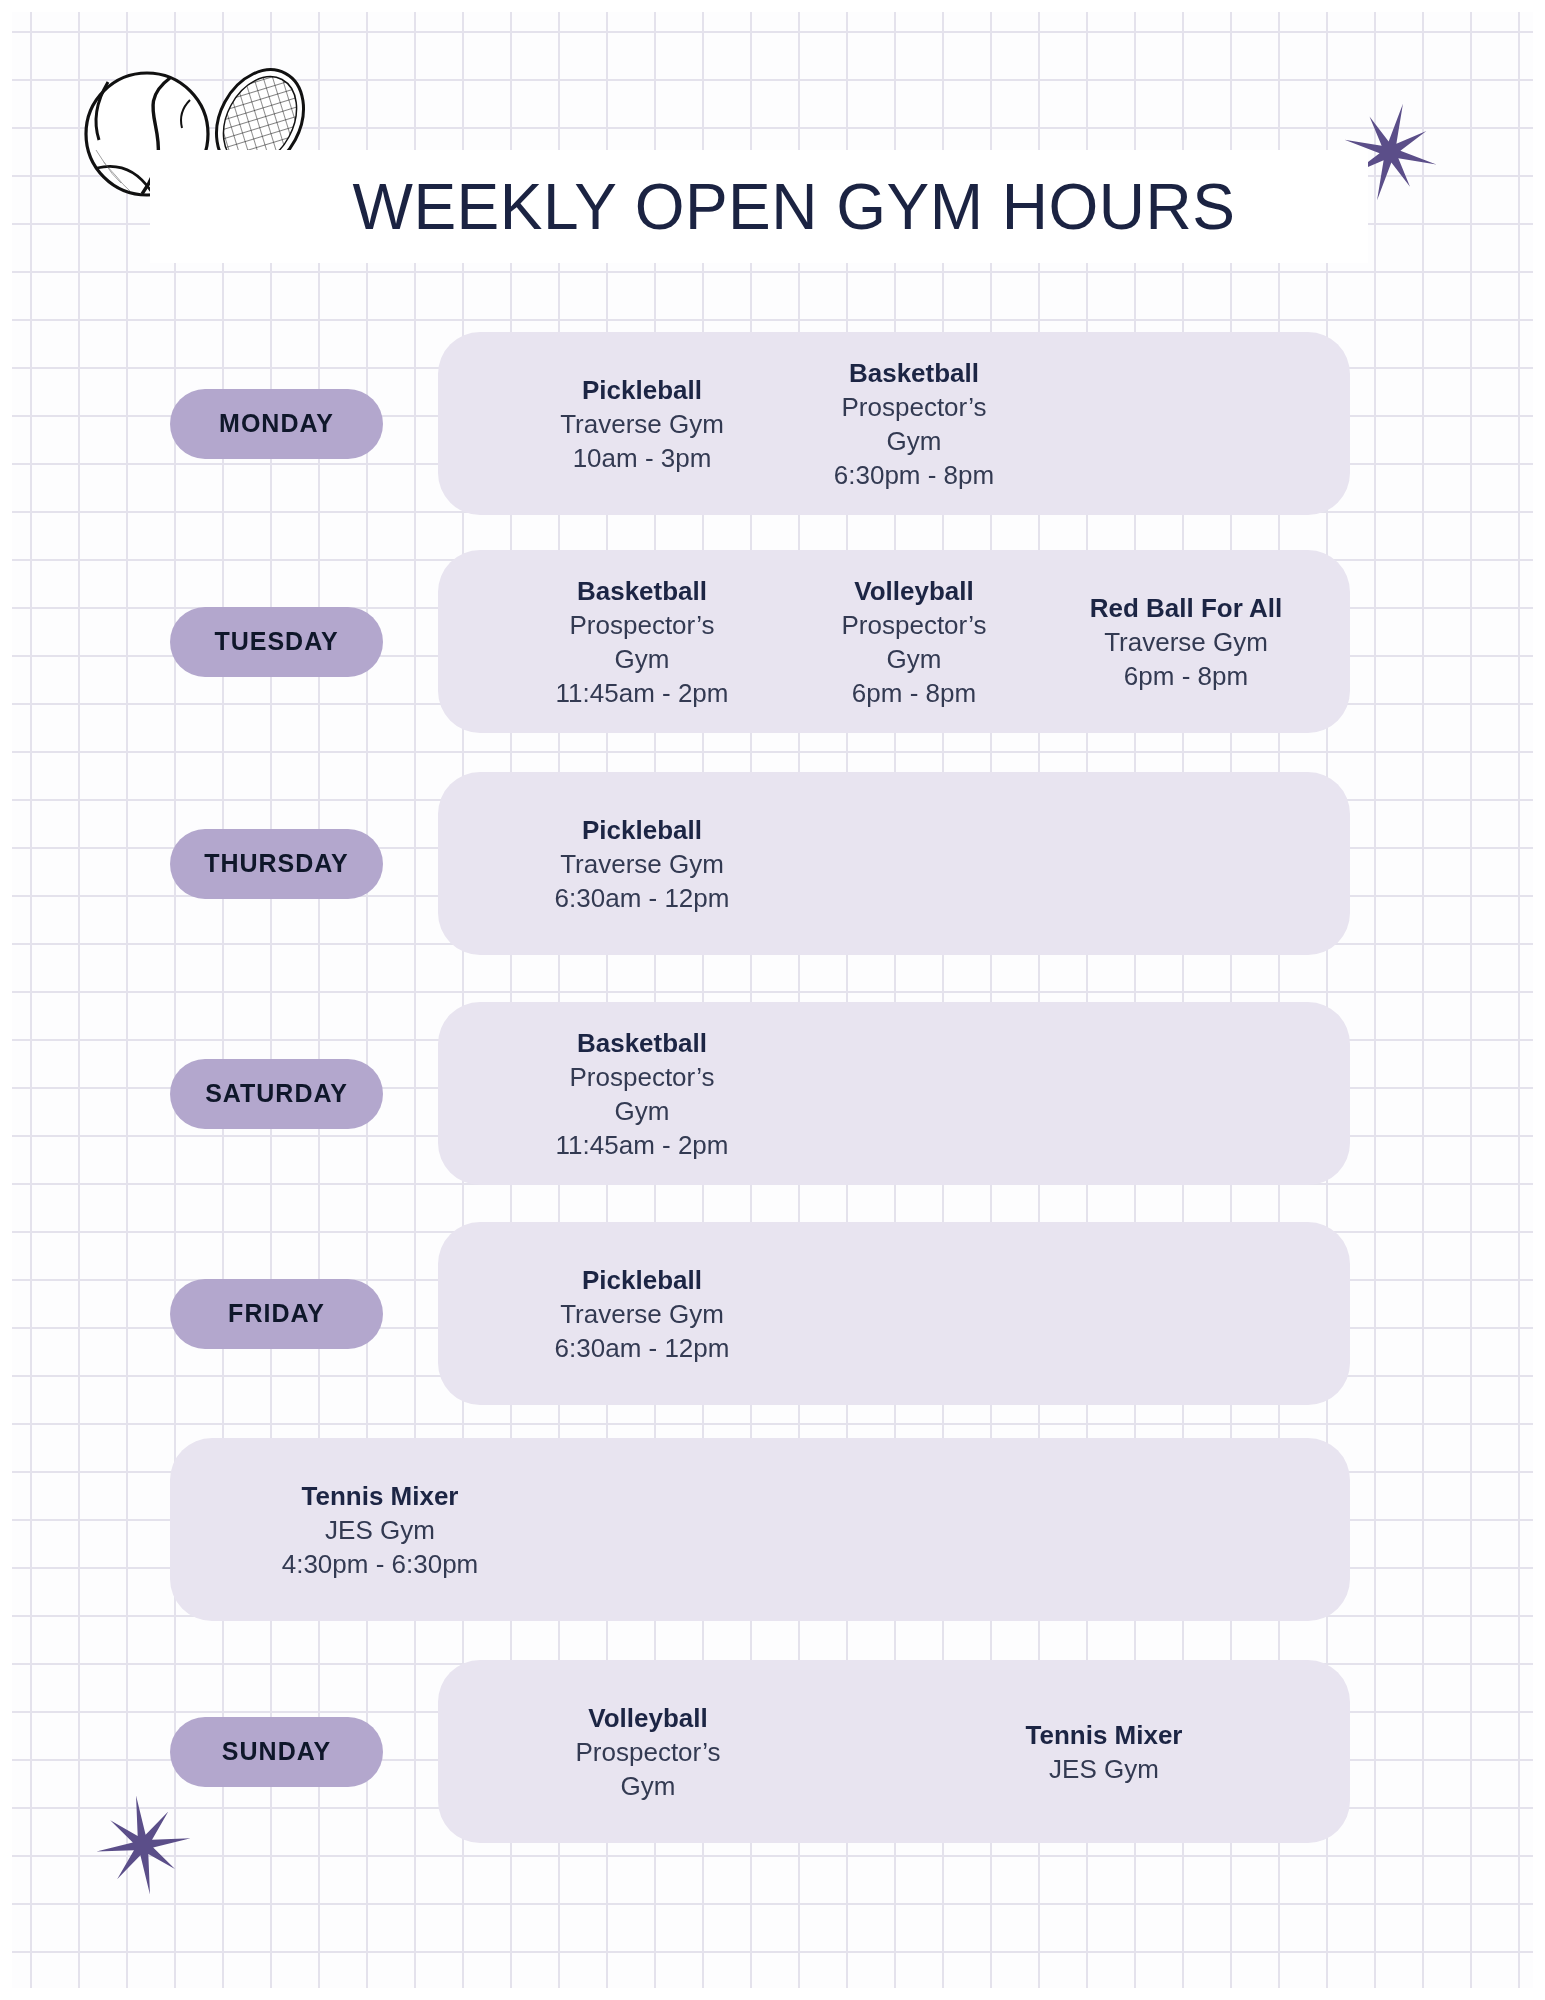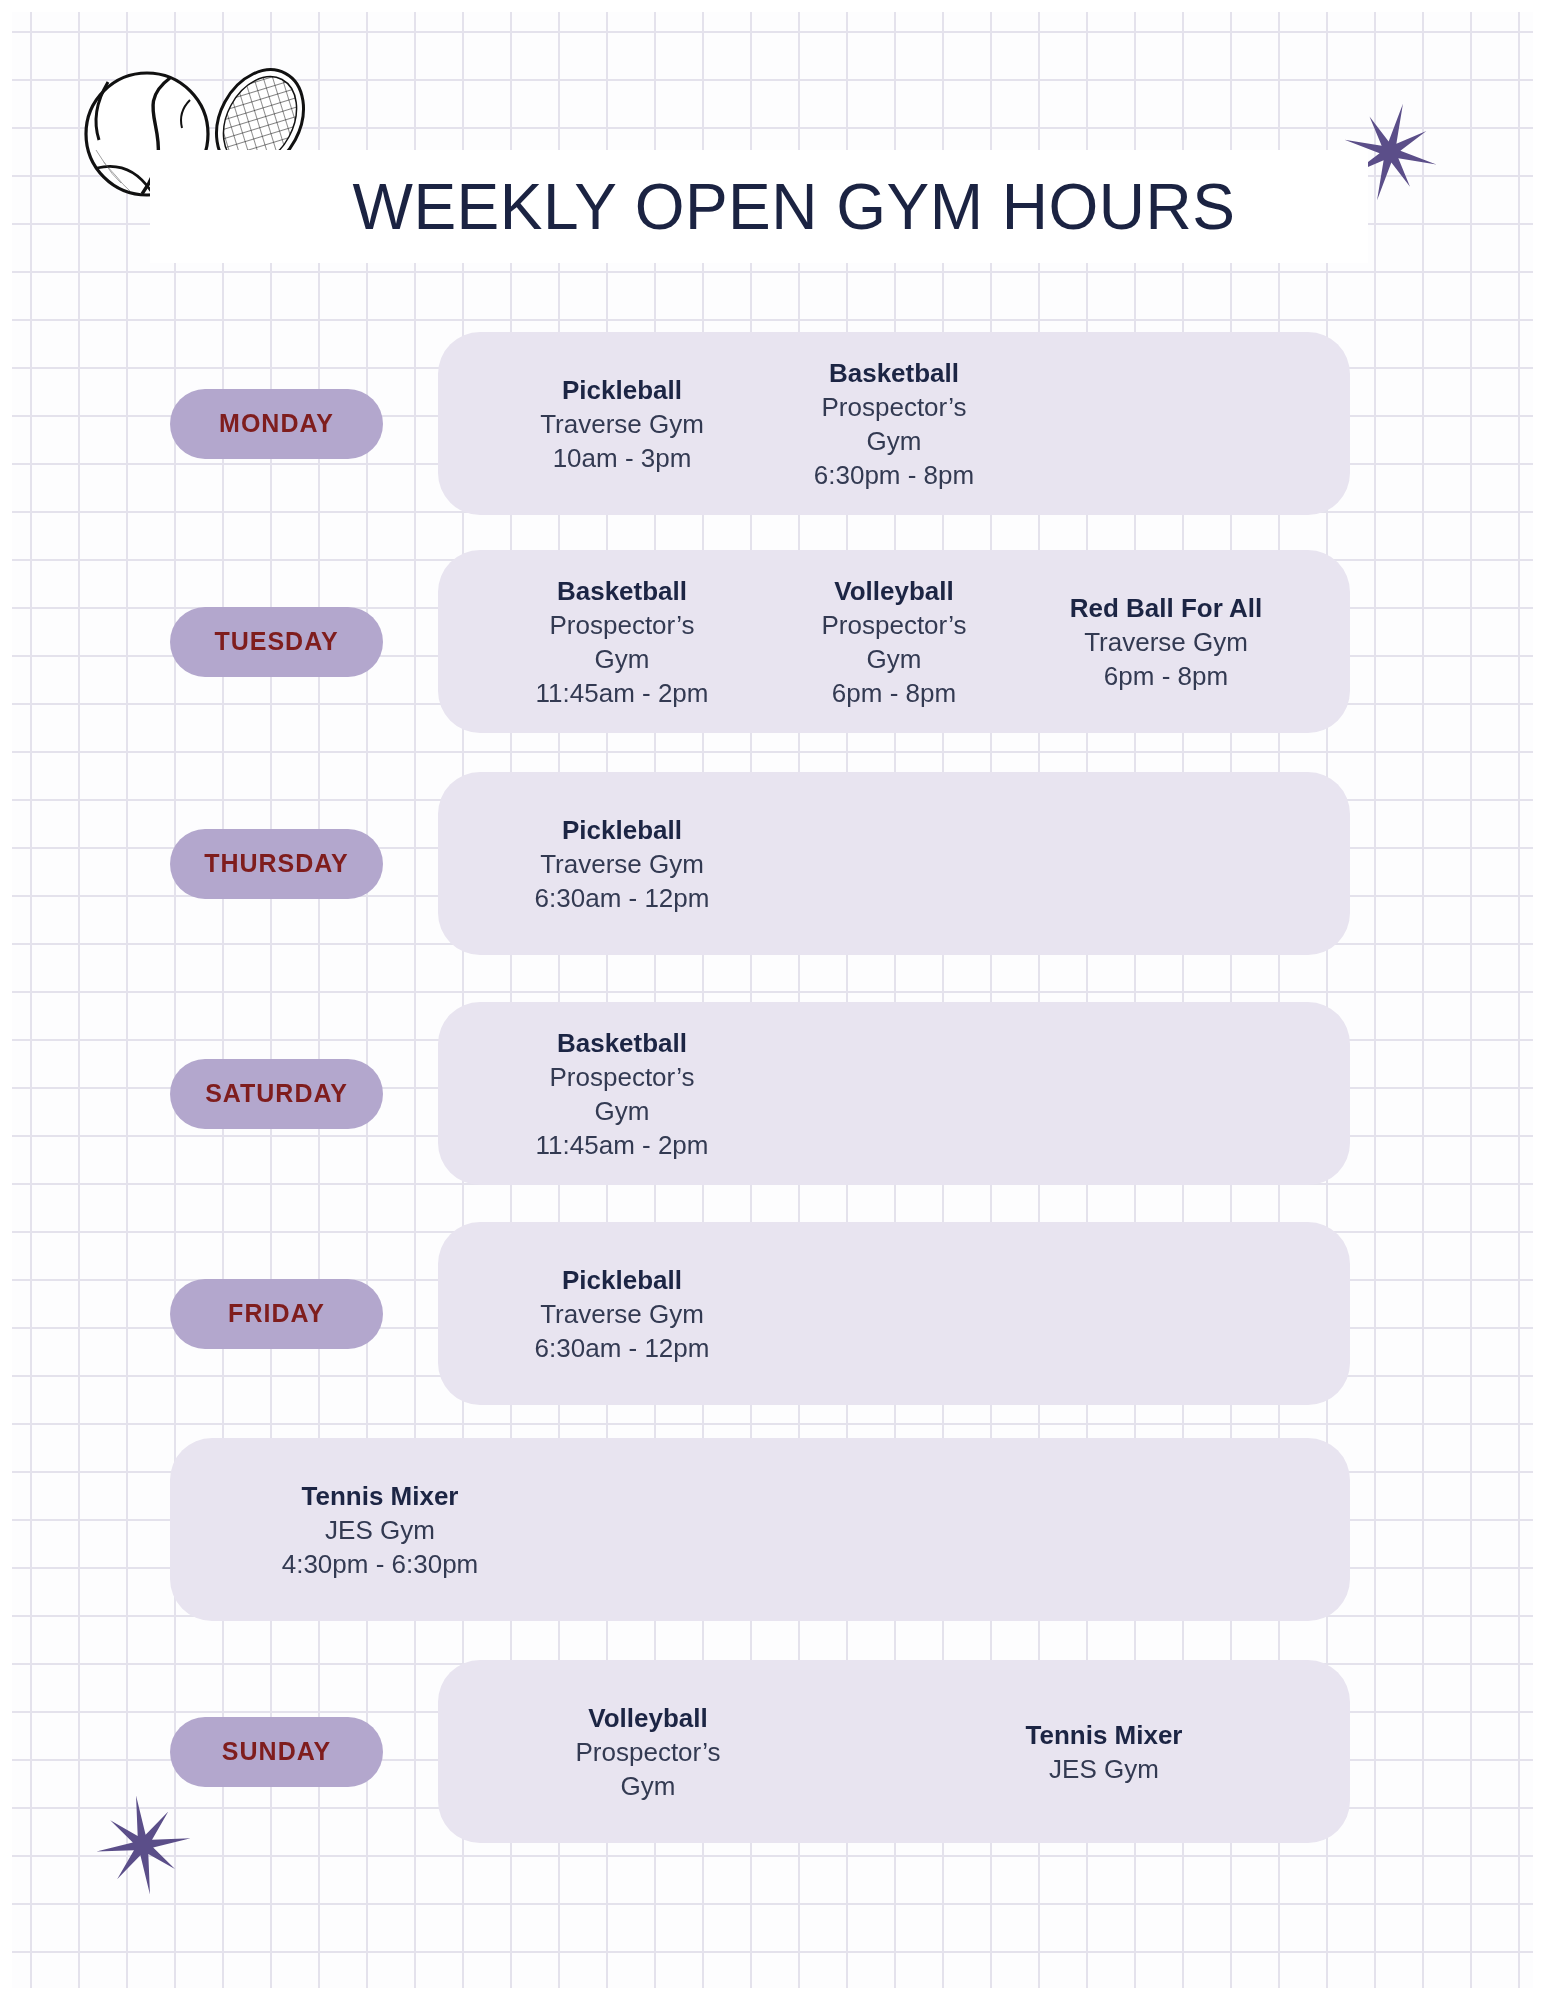--- a/index.html
+++ b/index.html
@@ -22,27 +22,27 @@
   .title{
     font-size:64px;font-weight:400;color:#1b2342;letter-spacing:0.5px;white-space:nowrap;
   }
   .row{
     position:absolute;left:170px;width:1180px;height:183px;
     display:flex;align-items:center;gap:55px;
   }
   .pill{
     flex:none;width:213px;height:70px;border-radius:36px;background:#b3a7cd;
     display:flex;align-items:center;justify-content:center;
-    font-size:25px;font-weight:800;letter-spacing:1px;color:#7f1d1d;
+    font-size:25px;font-weight:800;letter-spacing:1px;color:#0f172a;
   }
   .card{
     flex:1;height:183px;background:#e8e4f0;border-radius:42px;
     display:grid;align-items:center;box-sizing:border-box;
   }
-  .card.cols3{grid-template-columns:repeat(3,272px);padding-left:48px;}
+  .card.cols3{grid-template-columns:repeat(3,272px);padding-left:68px;}
   .card.cols2{grid-template-columns:420px auto;}
   .slot{text-align:center;}
   .act{font-size:26px;line-height:34px;font-weight:700;color:#1c2544;white-space:pre-line;}
   .det{font-size:26px;line-height:34px;color:#333a52;white-space:pre-line;}
   .illustration{position:absolute;left:72px;top:50px;}
   .star-tr{position:absolute;left:1340px;top:102px;}
   .star-bl{position:absolute;left:93px;top:1795px;}
 </style>
 </head>
 <body>

